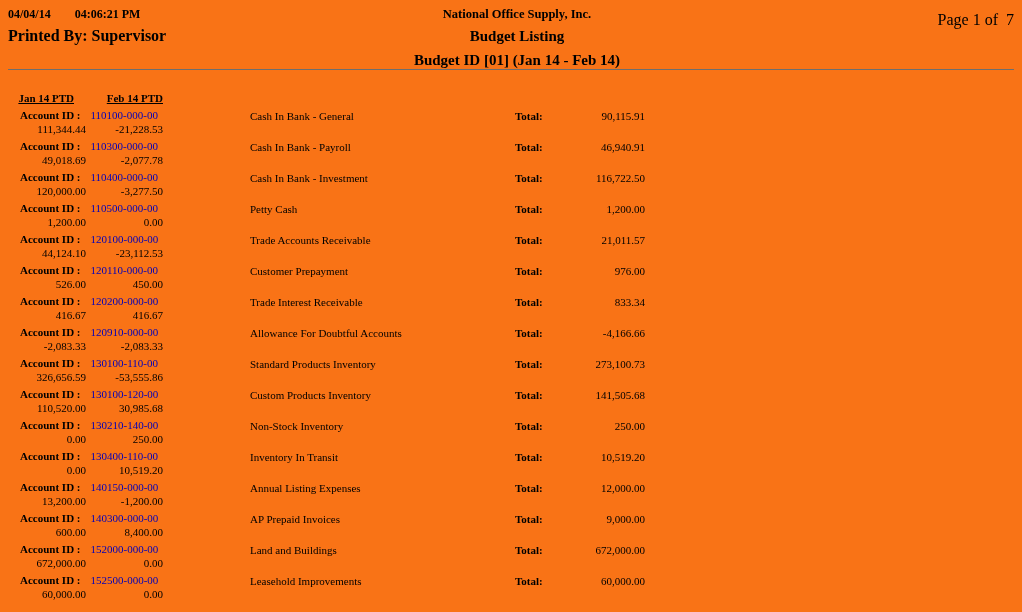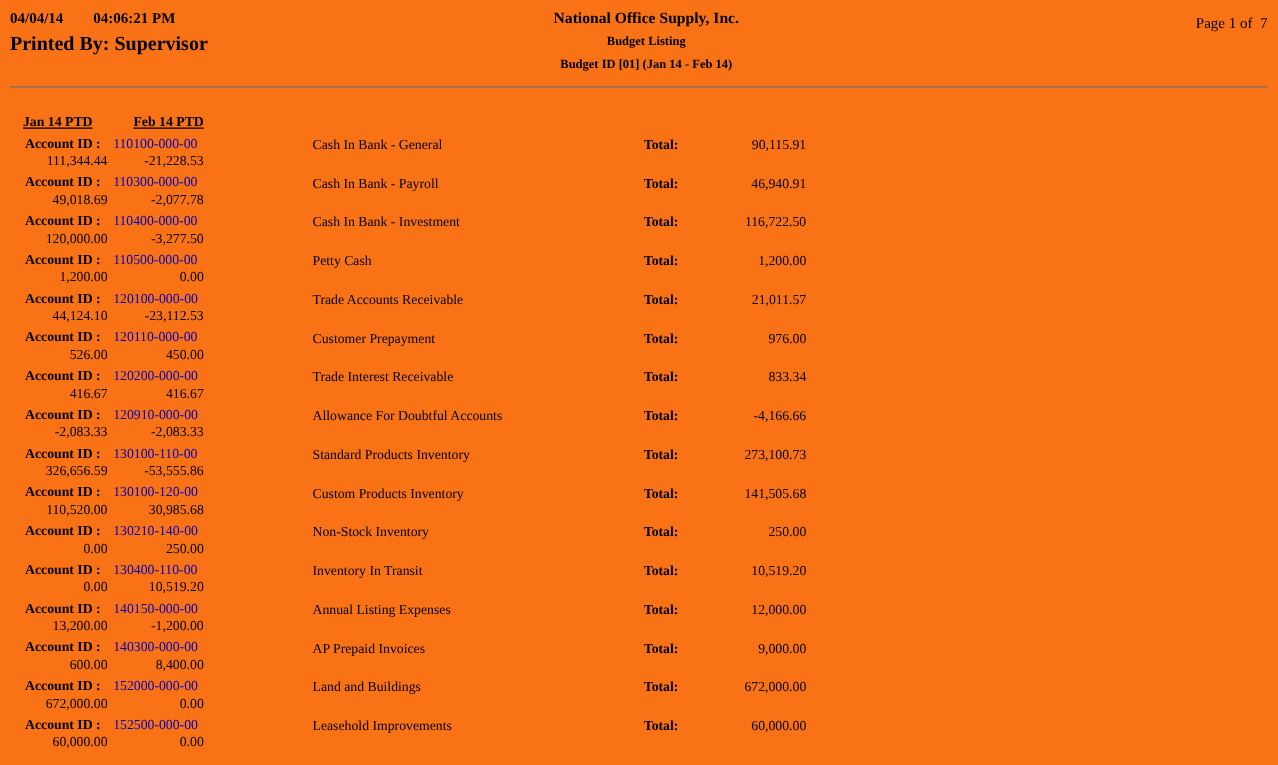--- a/index.html
+++ b/index.html
@@ -13,23 +13,23 @@
     font-size: 11px;
     overflow: hidden;
   }
 
   
   .hdr-left   { position: absolute; left: 8px; top: 7px; font-size: 12px; font-weight: bold; white-space: nowrap; }
   .hdr-time   { margin-left: 24px; }
   .hdr-printedby { position: absolute; left: 8px; top: 27px; font-size: 16px; font-weight: bold; }
   .hdr-center { position: absolute; left: 12px; right: 0; top: 7px; text-align: center; }
   .company    { font-size: 12.5px; font-weight: bold; }
-  .title      { font-size: 10px; font-weight: bold; margin-top: 6px; }
-  .subtitle   { font-size: 10px; font-weight: bold; margin-top: 7px; }
-  .hdr-page   { position: absolute; right: 8px; top: 11px; font-size: 12px; white-space: pre; }
+  .title      { font-size: 15px; font-weight: bold; margin-top: 6px; }
+  .subtitle   { font-size: 15px; font-weight: bold; margin-top: 7px; }
+  .hdr-page   { position: absolute; right: 8px; top: 11px; font-size: 16px; white-space: pre; }
   .divider    { position: absolute; left: 8px; right: 8px; top: 69px; border-top: 1px solid #6e6e6e; height: 0; }
 
   
   .col-jan, .col-feb {
     position: absolute; top: 92px; font-weight: bold; font-size: 11px;
     text-align: right; text-decoration: underline;
   }
   .col-jan { left: 2px; width: 72px; }
   .col-feb { left: 92px; width: 71px; }
 

